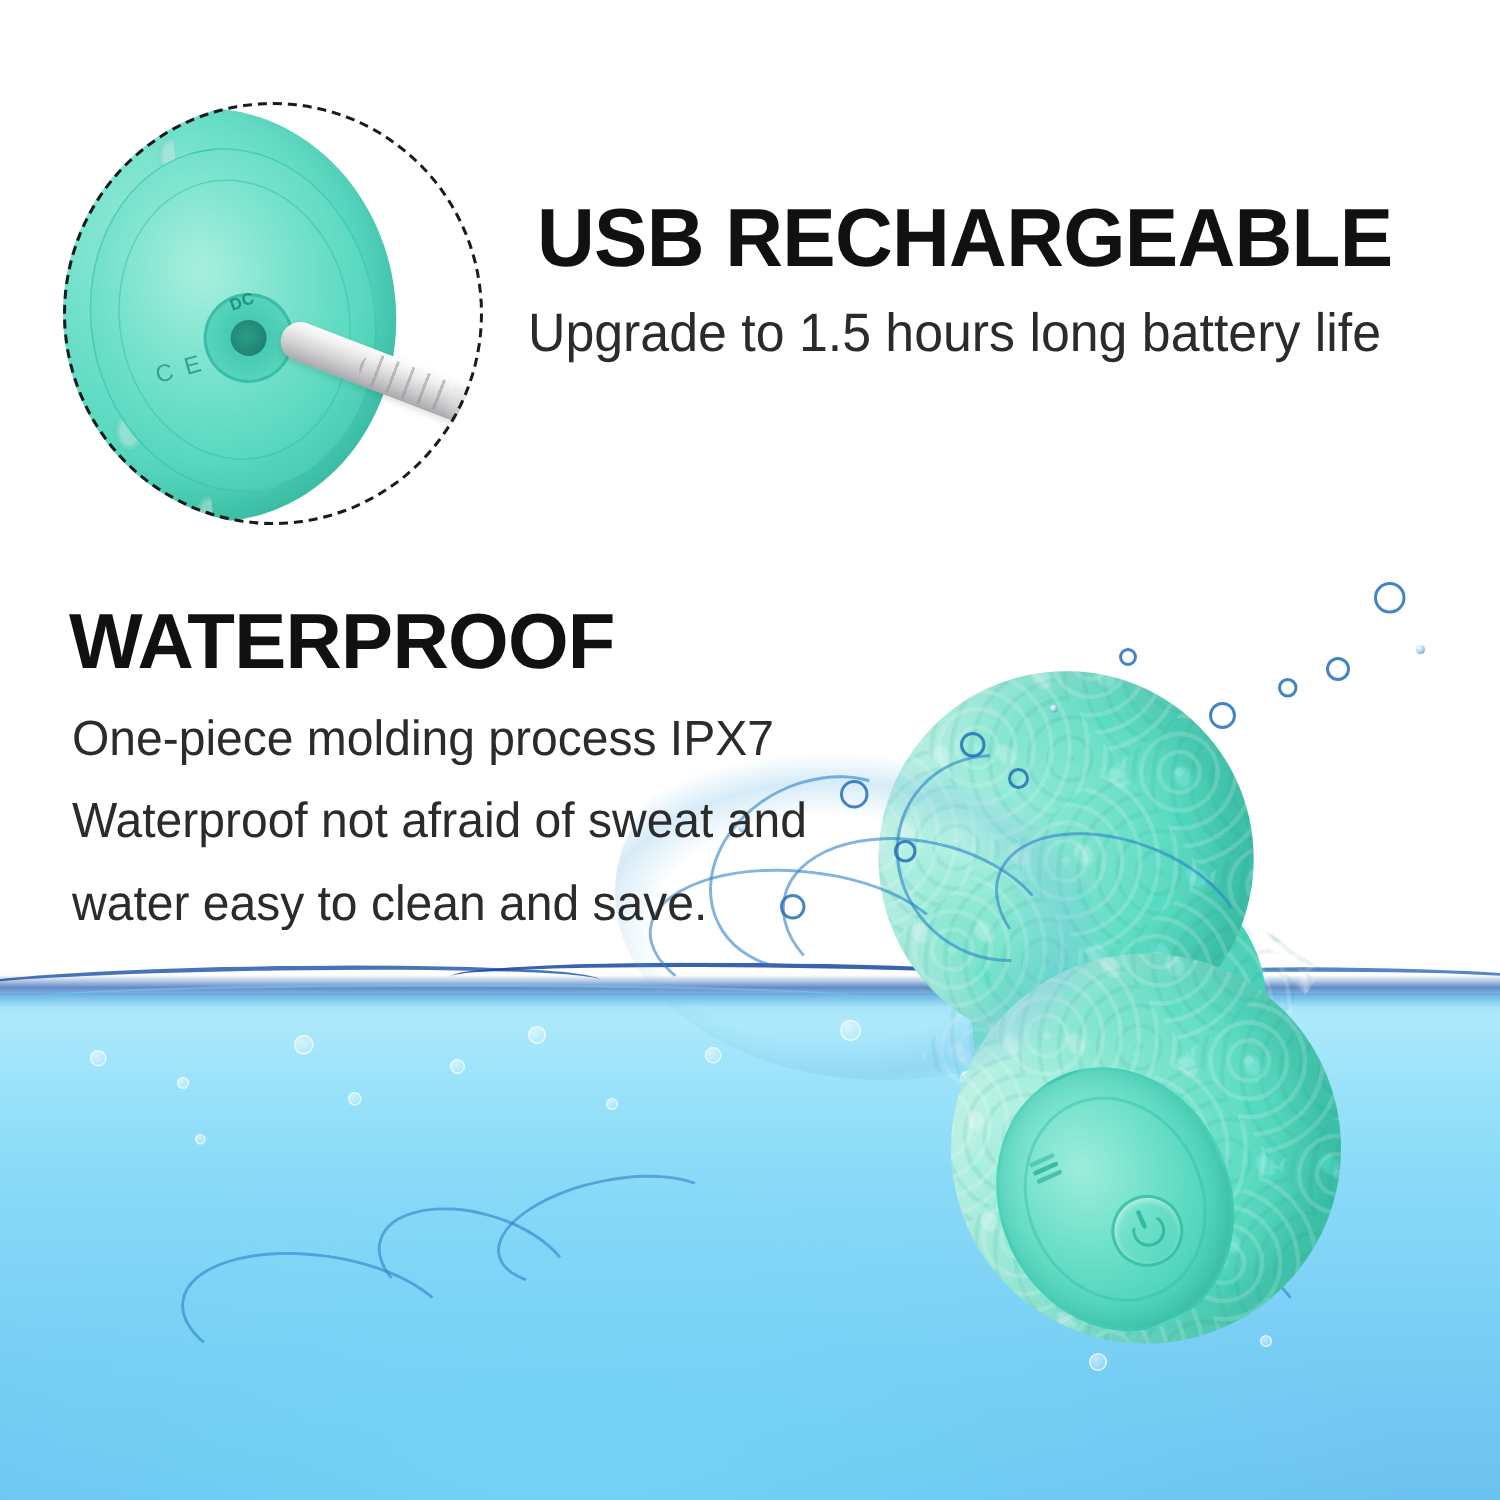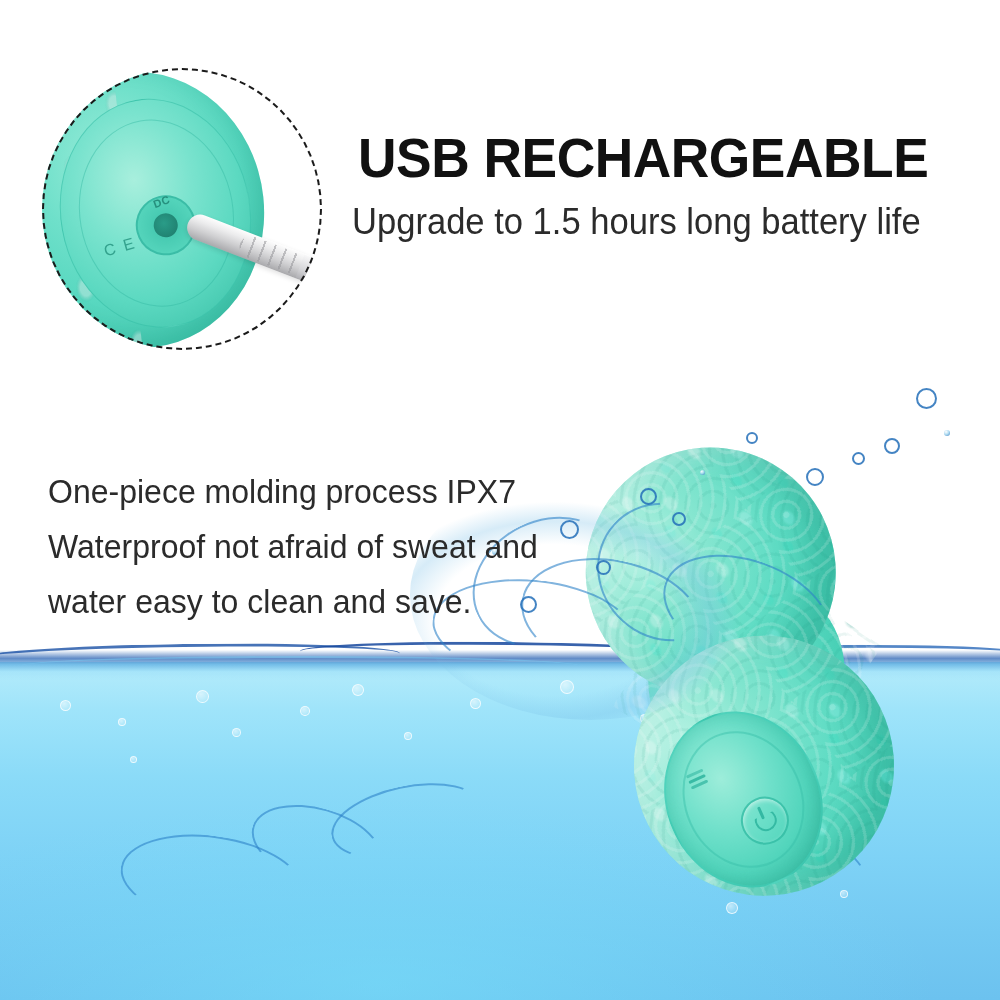--- a/index.html
+++ b/index.html
@@ -484,17 +484,18 @@
     <div class="cable">
       <div class="cable-ribs"></div>
       <div class="cable-tip"></div>
     </div>
   </div>
   <div class="inset"></div>
 
   <div class="txt-heading" id="usb-heading">USB RECHARGEABLE</div>
   <div id="usb-sub">Upgrade to 1.5 hours long battery life</div>
 
+  <div class="txt-heading" id="wp-heading">WATERPROOF</div>
   <div class="wp-body" id="wp-line1">One-piece molding process IPX7</div>
   <div class="wp-body" id="wp-line2">Waterproof not afraid of sweat and</div>
   <div class="wp-body" id="wp-line3">water easy to clean and save.</div>
 
 </div>
 
 </body></html>

